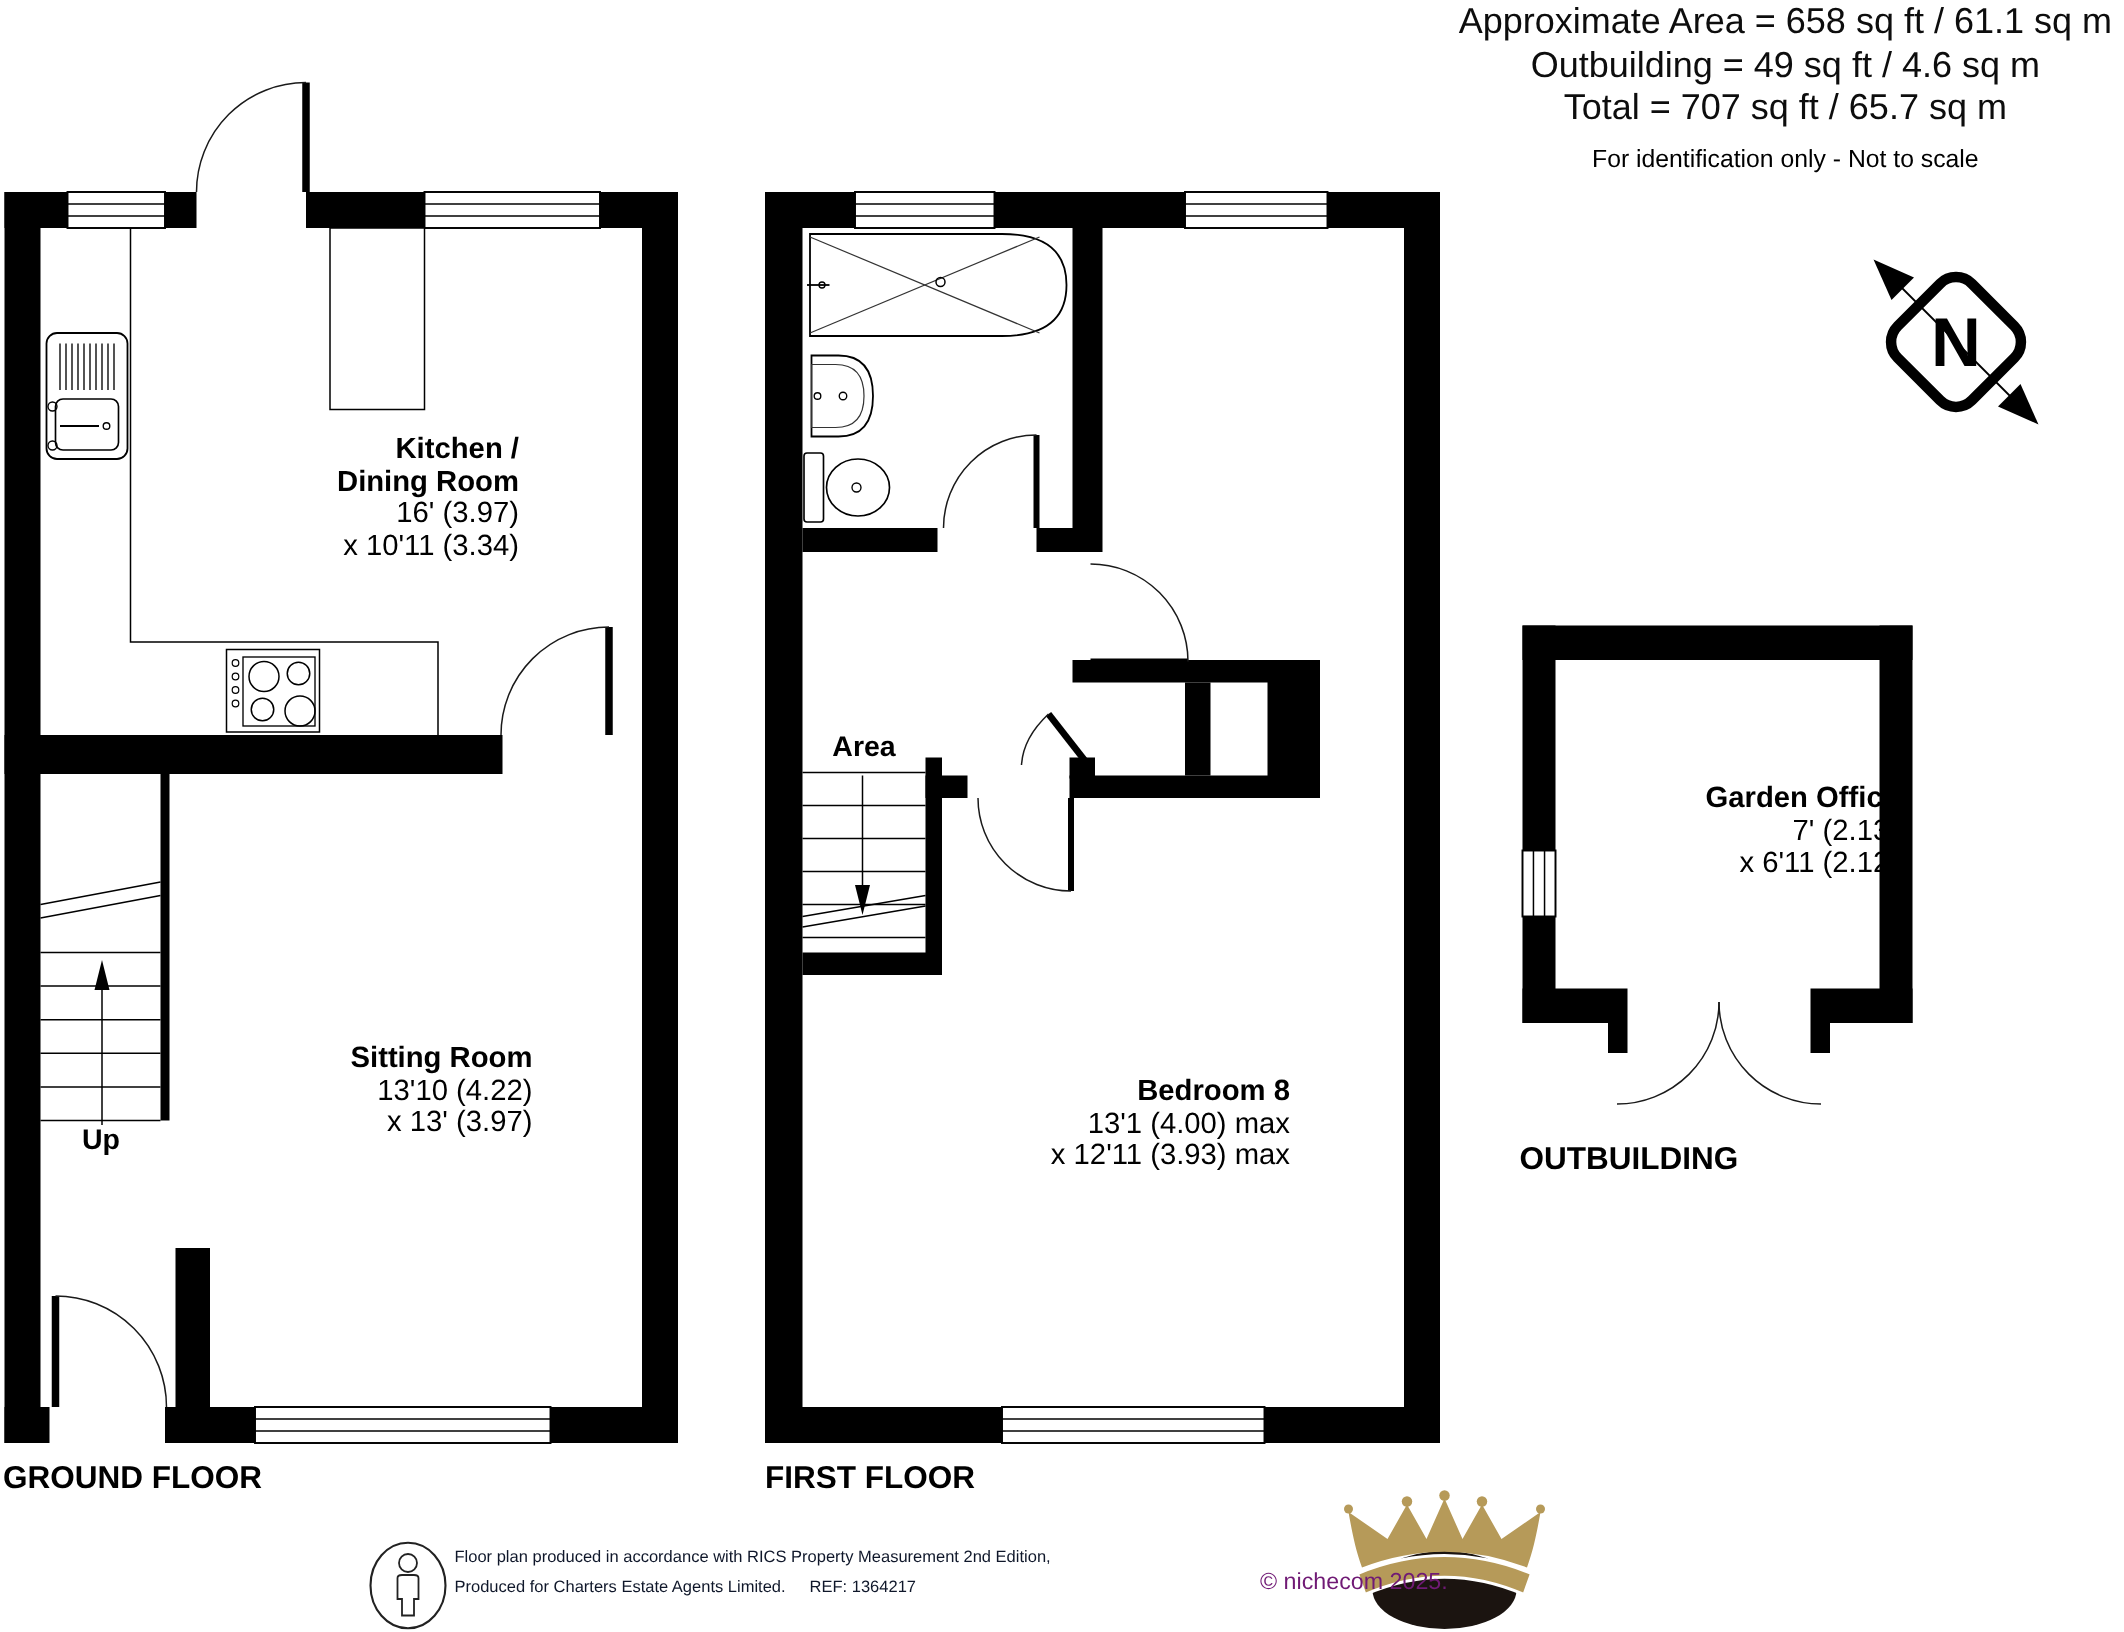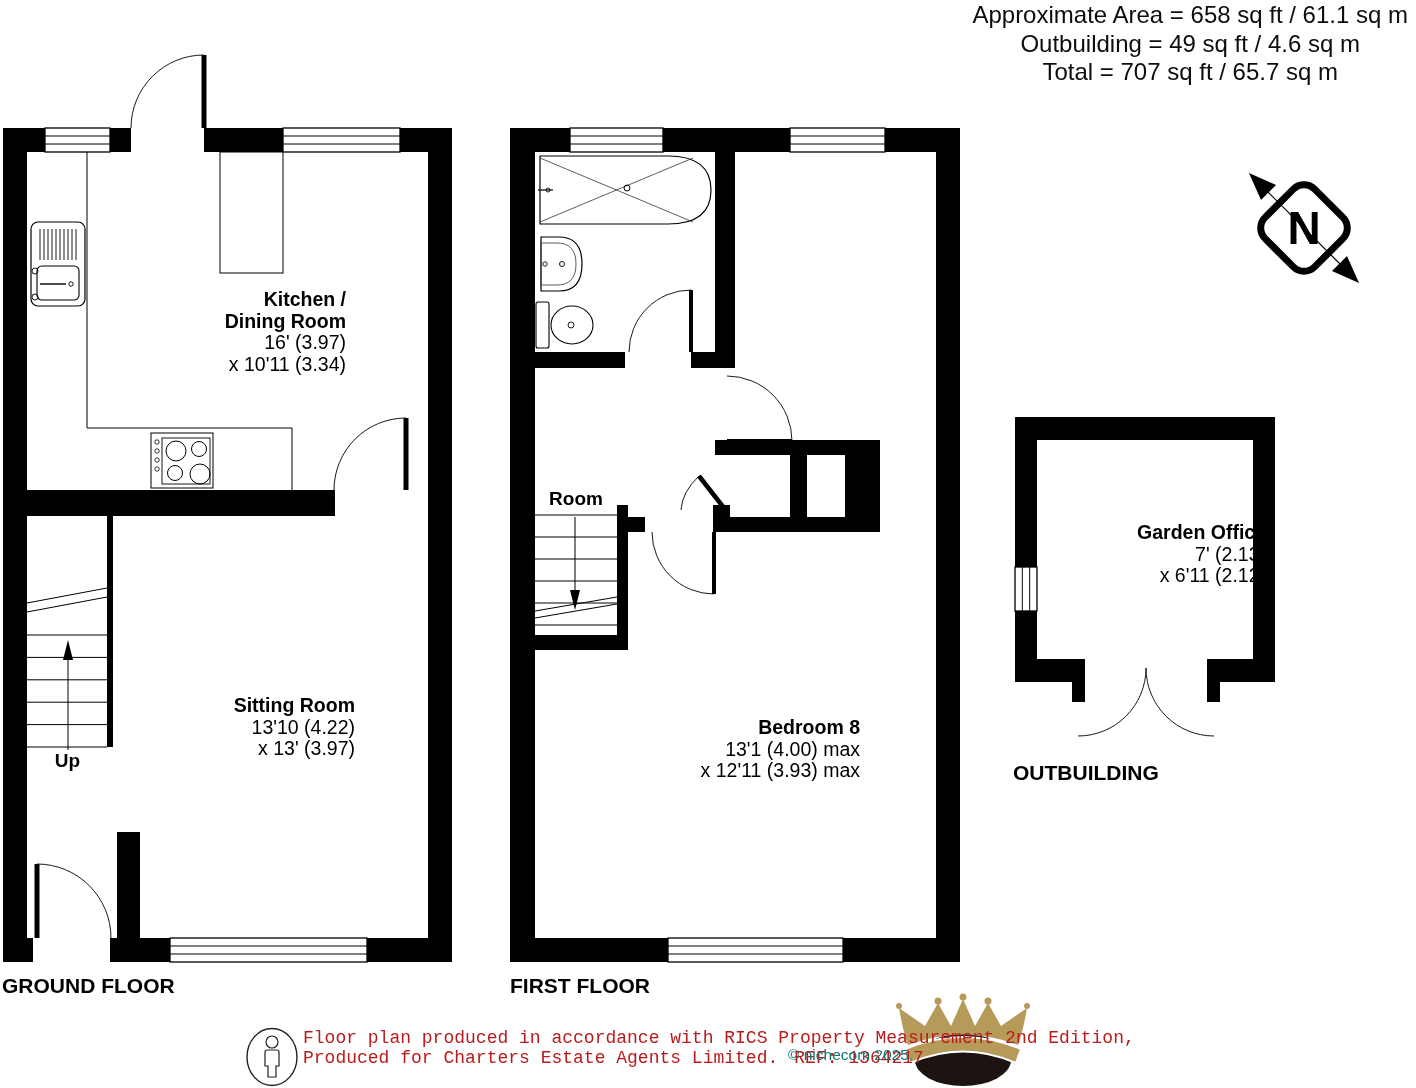--- a/index.html
+++ b/index.html
@@ -8,22 +8,22 @@
     font-family:"Liberation Sans", sans-serif;color:#000;overflow:hidden;
   }
   .plan-svg{position:absolute;left:0;top:0;}
   .txt{position:absolute;white-space:nowrap;}
   .area-block{top:1px;right:8px;text-align:center;font-size:24px;line-height:28.5px;color:#0d0d0d;}
   .area-note{font-size:16.5px;margin-top:5px;color:#000;}
   .room-label{position:absolute;text-align:right;font-size:19.5px;line-height:21.5px;}
   .rname{font-weight:bold;}
   .floor-label{font-size:21px;font-weight:bold;letter-spacing:0px;}
   .stair-label{font-size:19px;font-weight:bold;}
-  .footer-block{left:303px;top:1029px;font-size:18px;line-height:19.5px;color:#b91c1c;white-space:nowrap;font-family:Liberation Mono, monospace;}
-  .copyright{left:788px;top:1046px;font-size:15.5px;color:#0f766e;}
+  .footer-block{left:303px;top:1029px;font-size:11px;line-height:19.5px;color:#0f172a;white-space:nowrap;}
+  .copyright{left:840px;top:1046px;font-size:15.5px;color:#701a75;}
   .ref-gap{margin-left:16px;}
 </style>
 </head>
 <body>
 
 <div class="canvas">
 
   <svg class="plan-svg" width="1416" height="1088" viewBox="0 0 1416 1088">
 
     <g>
@@ -268,20 +268,21 @@
       <circle cx="988" cy="1001" r="3.5" fill="#b69a59"></circle>
       <circle cx="899" cy="1006" r="3" fill="#b69a59"></circle>
       <circle cx="1027" cy="1006" r="3" fill="#b69a59"></circle>
     </g>
   </svg>
 
   <div class="txt area-block">
     <div>Approximate Area = 658 sq ft / 61.1 sq m</div>
     <div>Outbuilding = 49 sq ft / 4.6 sq m</div>
     <div>Total = 707 sq ft / 65.7 sq m</div>
+    <div class="area-note">For identification only - Not to scale</div>
   </div>
 
   <div class="room-label" style="left:106px;top:289px;width:240px">
     <div class="rname">Kitchen /</div>
     <div class="rname">Dining Room</div>
     <div>16' (3.97)</div>
     <div>x 10'11 (3.34)</div>
   </div>
 
   <div class="room-label" style="left:115px;top:695px;width:240px">
@@ -297,21 +298,21 @@
     <div>x 12'11 (3.93) max</div>
   </div>
 
   <div class="room-label" style="left:1026px;top:522px;width:240px">
     <div class="rname">Garden Office</div>
     <div>7' (2.13)</div>
     <div>x 6'11 (2.12)</div>
   </div>
 
   <div class="txt stair-label" style="left:40px;top:750px;width:40px;text-align:right">Up</div>
-  <div class="txt stair-label" style="left:548px;top:488px;width:56px;text-align:center">Room</div>
+  <div class="txt stair-label" style="left:548px;top:488px;width:56px;text-align:center">Area</div>
 
   <div class="txt floor-label" style="left:2px;top:974px">GROUND FLOOR</div>
   <div class="txt floor-label" style="left:510px;top:974px">FIRST FLOOR</div>
   <div class="txt floor-label" style="left:1013px;top:761px">OUTBUILDING</div>
 
   <div class="txt footer-block">
     <div>Floor plan produced in accordance with RICS Property Measurement 2nd Edition,</div>
     <div>
       <span>Produced for Charters Estate Agents Limited.</span><span class="ref-gap">REF: 1364217</span>
     </div>

